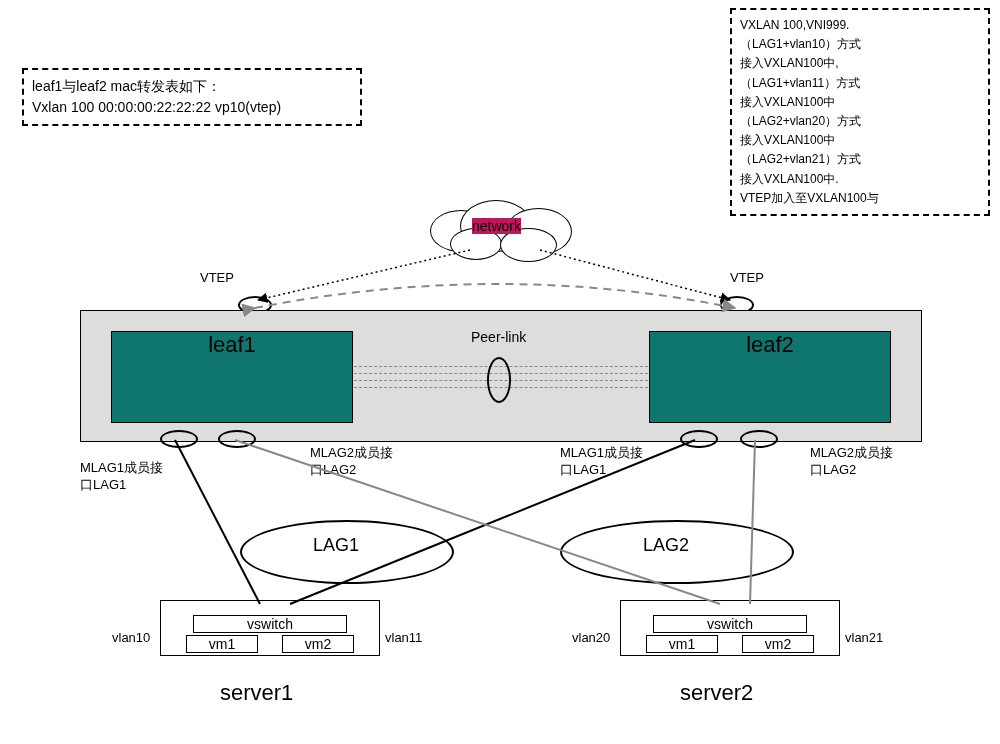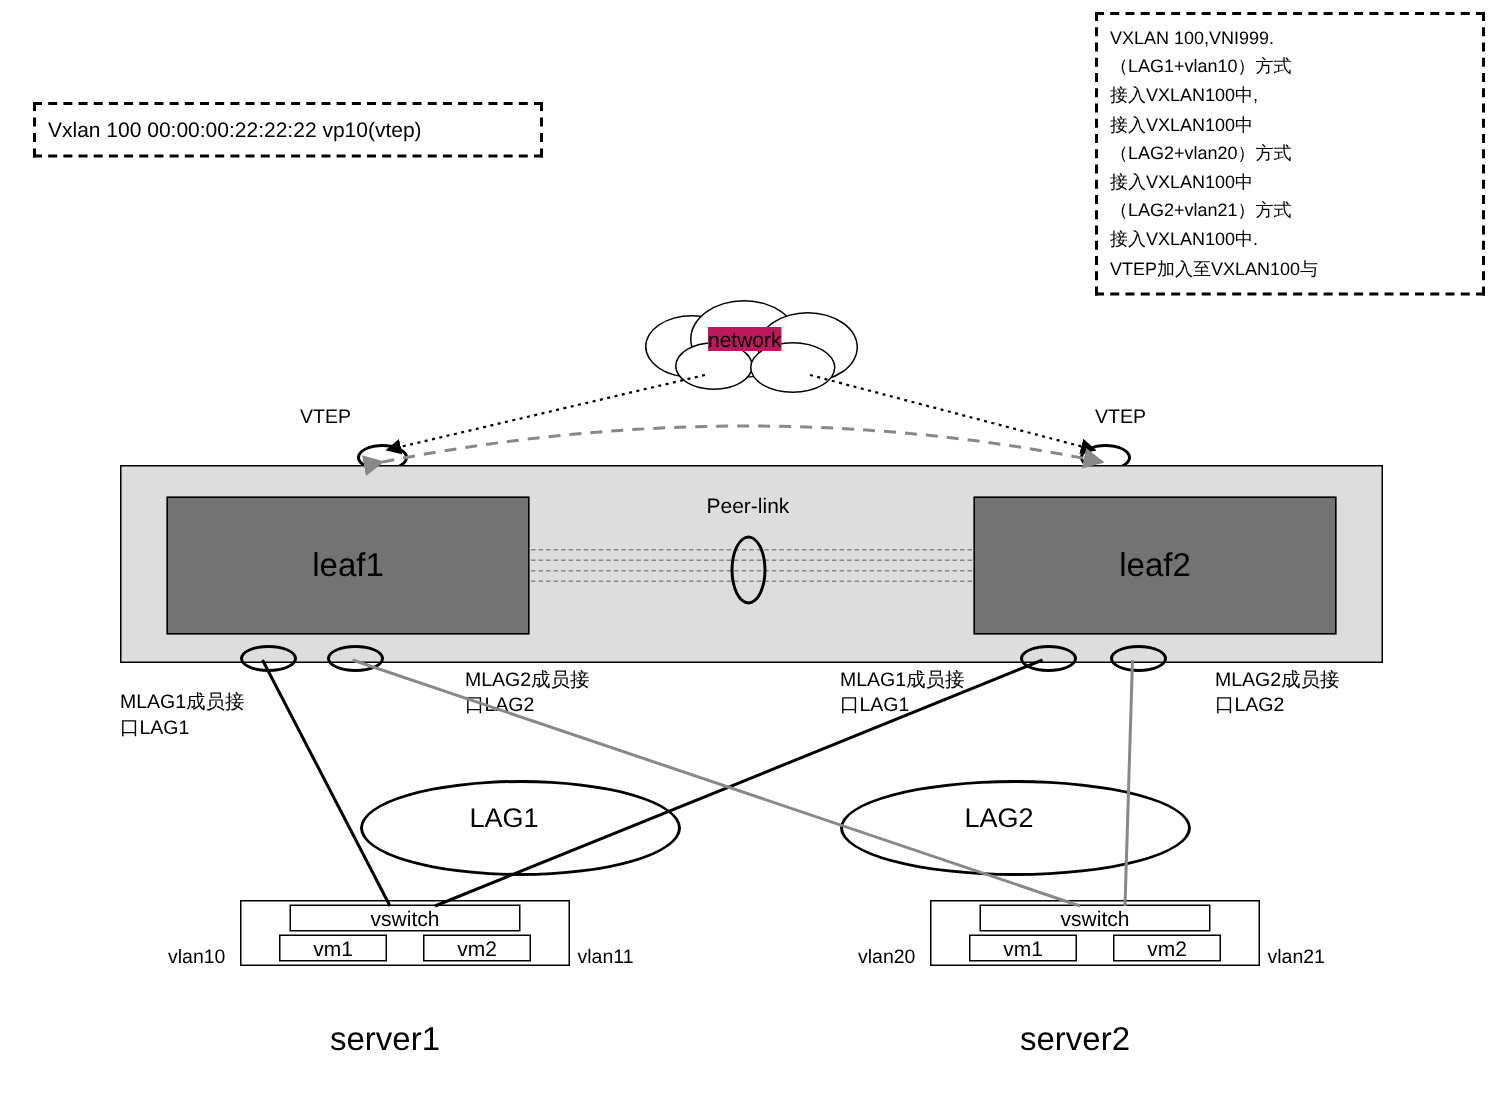--- a/index.html
+++ b/index.html
@@ -36,22 +36,22 @@
   #cloud .c4{width:50px;height:30px;top:38px;left:20px;}
   #cloud .c5{width:55px;height:32px;top:38px;left:70px;}
   #cloud .label{position:absolute;top:28px;left:42px;background:#be185d;border:none;}
   
   #pair {
     position:absolute; top:310px; left:80px; width:840px; height:130px;
     background:#ddd; border:1px solid #000;
   }
   .leaf {
     position:absolute; top:20px; width:240px; height:90px;
-    background:#737373; border:1px solid #000;
-    display:flex; align-items:center; justify-content:center;
+    background:#0f766e; border:1px solid #000;
+    display:flex; justify-content:center;
     font-size:22px;
   }
   #leaf1 { left:30px; }
   #leaf2 { right:30px; }
   #peerlink-label { position:absolute; top:18px; left:390px; font-size:14px;}
   .peer-dashes {
     position:absolute; left:273px; right:273px; top:55px; height:24px;
   }
   .peer-dashes div{border-top:1px dashed #888;height:6px;}
   .peer-ellipse{
@@ -81,39 +81,41 @@
   #lag1{top:520px;left:240px;width:210px;height:60px;}
   #lag2{top:520px;left:560px;width:230px;height:60px;}
   .lag-txt{position:absolute;background:#fff;padding:0 3px;font-size:18px;}
   #lag1-t{top:535px;left:310px;}
   #lag2-t{top:535px;left:640px;}
   
   .srv{position:absolute;width:220px;}
   #srv1{top:600px;left:160px;}
   #srv2{top:600px;left:620px;}
   .srv-outer{border:1px solid #000;padding:2px;background:#fff;}
-  .vswitch{border:1px solid #000;margin:0 30px 2px 30px;text-align:center;font-size:14px;}
+  .vswitch{border:1px solid #000;margin:12px 30px 2px 30px;text-align:center;font-size:14px;}
   .vmrow{display:flex;gap:24px;justify-content:center;}
   .vm{border:1px solid #000;width:70px;text-align:center;font-size:14px;}
   .vlan-l{position:absolute;font-size:13px;}
   .srv-name{position:absolute;font-size:22px;}
   
   svg#lines{position:absolute;top:0;left:0;pointer-events:none;}
 </style>
 </head>
 <body>
 
 <div id="mac-table" class="box-dashed">
+  <div>leaf1与leaf2 mac转发表如下：</div>
   <div>Vxlan 100   00:00:00:22:22:22  vp10(vtep)</div>
 </div>
 
 <div id="vxlan-info" class="box-dashed">
   <div>VXLAN 100,VNI999.</div>
   <div>（LAG1+vlan10）方式</div>
   <div>接入VXLAN100中,</div>
+  <div>（LAG1+vlan11）方式</div>
   <div>接入VXLAN100中</div>
   <div>（LAG2+vlan20）方式</div>
   <div>接入VXLAN100中</div>
   <div>（LAG2+vlan21）方式</div>
   <div>接入VXLAN100中.</div>
   <div>VTEP加入至VXLAN100与</div>
 </div>
 
 <div id="cloud">
   <div class="cloud-shape c1"></div>

